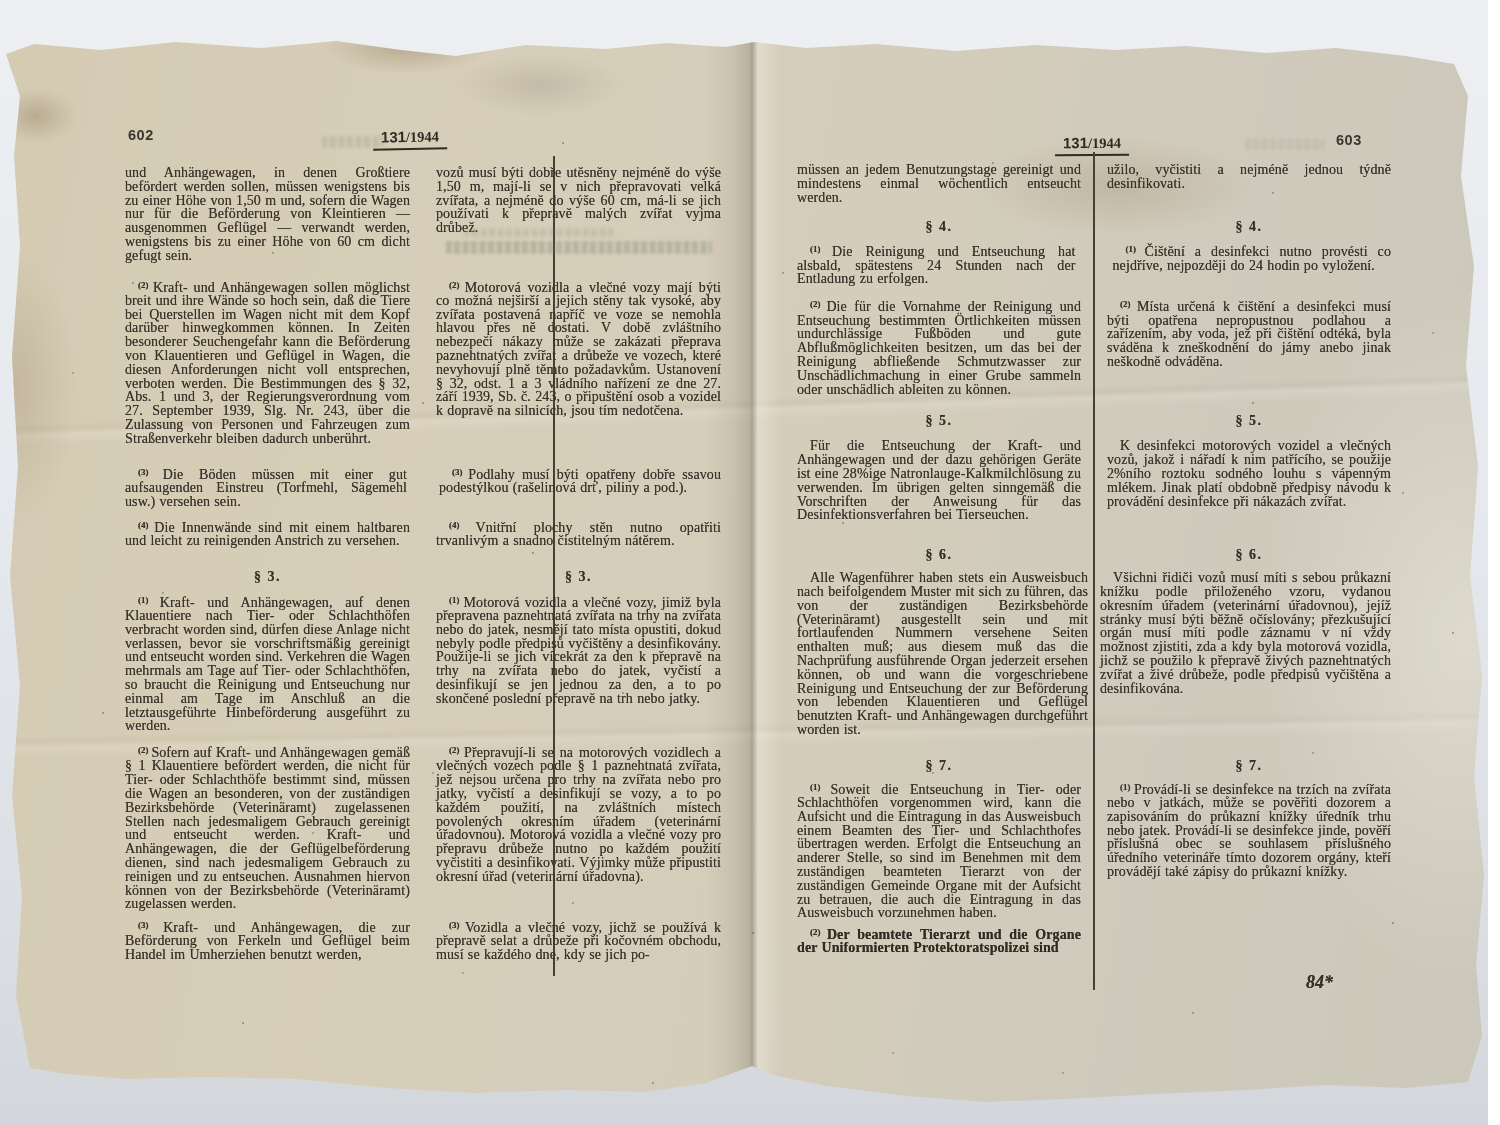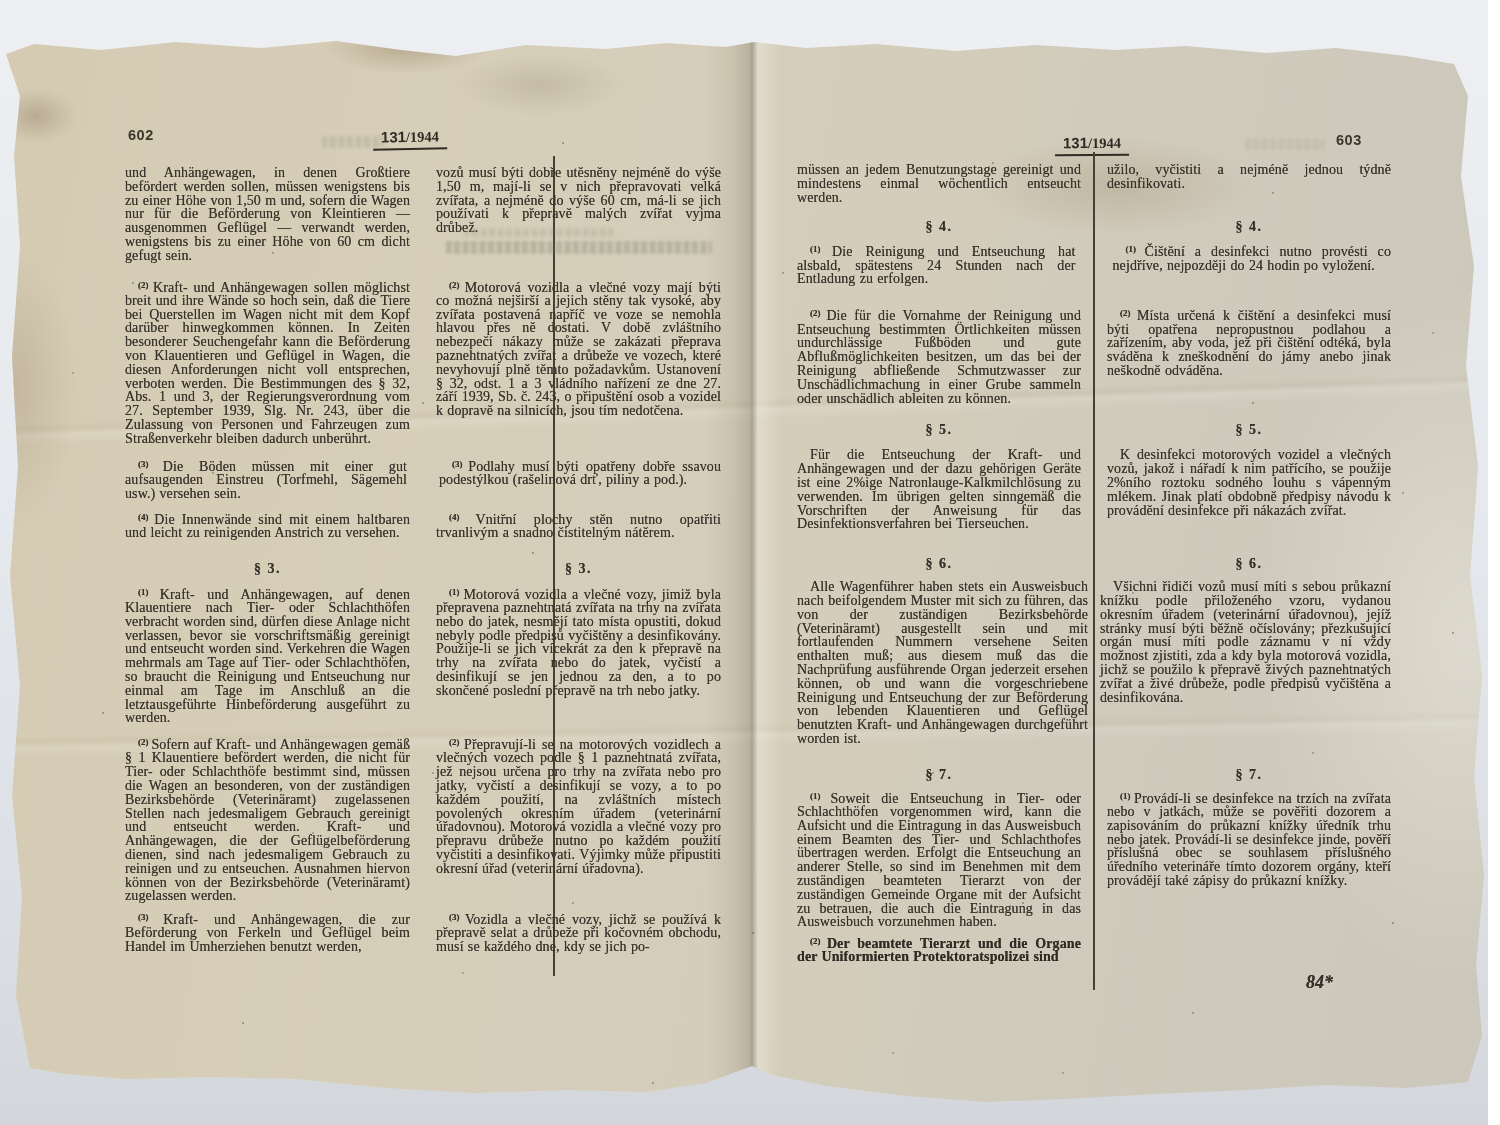--- a/index.html
+++ b/index.html
@@ -98,21 +98,21 @@
         </div>
       </div>
       <div class="row" style="margin-top: 16px;">
         <div class="cell">
           <p class="para"><span class="mk">(2) </span>Kraft- und Anhängewagen sollen möglichst breit und ihre Wände so hoch sein, daß die Tiere bei Querstellen im Wagen nicht mit dem Kopf darüber hinwegkommen können. In Zeiten besonderer Seuchengefahr kann die Beförderung von Klauentieren und Geflügel in Wagen, die diesen Anforderungen nicht voll entsprechen, verboten werden. Die Bestimmungen des § 32, Abs. 1 und 3, der Regierungsverordnung vom 27. September 1939, Slg. Nr. 243, über die Zulassung von Personen und Fahrzeugen zum Straßenverkehr bleiben dadurch unberührt.</p>
         </div>
         <div class="cell">
           <p class="para"><span class="mk">(2) </span>Motorová vozidla a vlečné vozy mají býti co možná nejširší a jejich stěny tak vysoké, aby zvířata postavená napříč ve voze se nemohla hlavou přes ně dostati. V době zvláštního nebezpečí nákazy může se zakázati přeprava paznehtnatých zvířat a drůbeže ve vozech, které nevyhovují plně těmto požadavkům. Ustanovení § 32, odst. 1 a 3 vládního nařízení ze dne 27. září 1939, Sb. č. 243, o připuštění osob a vozidel k dopravě na silnicích, jsou tím nedotčena.</p>
         </div>
       </div>
-      <div class="row" style="margin-top: 12px; gap: 32px;">
+      <div class="row" style="margin-top: 20px; gap: 32px;">
         <div class="cell">
           <p class="para"><span class="mk">(3) </span>Die Böden müssen mit einer gut aufsaugenden Einstreu (Torfmehl, Sägemehl usw.) versehen sein.</p>
         </div>
         <div class="cell">
           <p class="para"><span class="mk">(3) </span>Podlahy musí býti opatřeny dobře ssavou podestýlkou (rašelinová drť, piliny a pod.).</p>
         </div>
       </div>
       <div class="row" style="margin-top: 10px;">
         <div class="cell">
           <p class="para"><span class="mk">(4) </span>Die Innenwände sind mit einem haltbaren und leicht zu reinigenden Anstrich zu versehen.</p>
@@ -164,35 +164,35 @@
         <div class="cell section">§ 4.</div>
       </div>
       <div class="row" style="margin-top: 9px; gap: 37px;">
         <div class="cell">
           <p class="para"><span class="mk">(1) </span>Die Reinigung und Entseuchung hat alsbald, spätestens 24 Stunden nach der Entladung zu erfolgen.</p>
         </div>
         <div class="cell">
           <p class="para"><span class="mk">(1) </span>Čištění a desinfekci nutno provésti co nejdříve, nejpozději do 24 hodin po vyložení.</p>
         </div>
       </div>
-      <div class="row" style="margin-top: 21px;">
+      <div class="row" style="margin-top: 12px;">
         <div class="cell">
           <p class="para"><span class="mk">(2) </span>Die für die Vornahme der Reinigung und Entseuchung bestimmten Örtlichkeiten müssen undurchlässige Fußböden und gute Abflußmöglichkeiten besitzen, um das bei der Reinigung abfließende Schmutzwasser zur Unschädlichmachung in einer Grube sammeln oder unschädlich ableiten zu können.</p>
         </div>
         <div class="cell">
           <p class="para"><span class="mk">(2) </span>Místa určená k čištění a desinfekci musí býti opatřena nepropustnou podlahou a zařízením, aby voda, jež při čištění odtéká, byla sváděna k zneškodnění do jámy anebo jinak neškodně odváděna.</p>
         </div>
       </div>
       <div class="row" style="margin-top: 18px;">
         <div class="cell section">§ 5.</div>
         <div class="cell section">§ 5.</div>
       </div>
       <div class="row" style="margin-top: 11px;">
         <div class="cell">
-          <p class="para">Für die Entseuchung der Kraft- und Anhängewagen und der dazu gehörigen Geräte ist eine 2%ige Natronlauge-Kalkmilchlösung zu verwenden. Im übrigen gelten sinngemäß die Vorschriften der Anweisung für das Desinfektionsverfahren bei Tierseuchen.</p>
+          <p class="para">Für die Entseuchung der Kraft- und Anhängewagen und der dazu gehörigen Geräte ist eine 28%ige Natronlauge-Kalkmilchlösung zu verwenden. Im übrigen gelten sinngemäß die Vorschriften der Anweisung für das Desinfektionsverfahren bei Tierseuchen.</p>
         </div>
         <div class="cell">
           <p class="para">K desinfekci motorových vozidel a vlečných vozů, jakož i nářadí k nim patřícího, se použije 2%ního roztoku sodného louhu s vápenným mlékem. Jinak platí obdobně předpisy návodu k provádění desinfekce při nákazách zvířat.</p>
         </div>
       </div>
       <div class="row" style="margin-top: 26px;">
         <div class="cell section">§ 6.</div>
         <div class="cell section">§ 6.</div>
       </div>
       <div class="row" style="margin-top: 9px; gap: 12px;">

